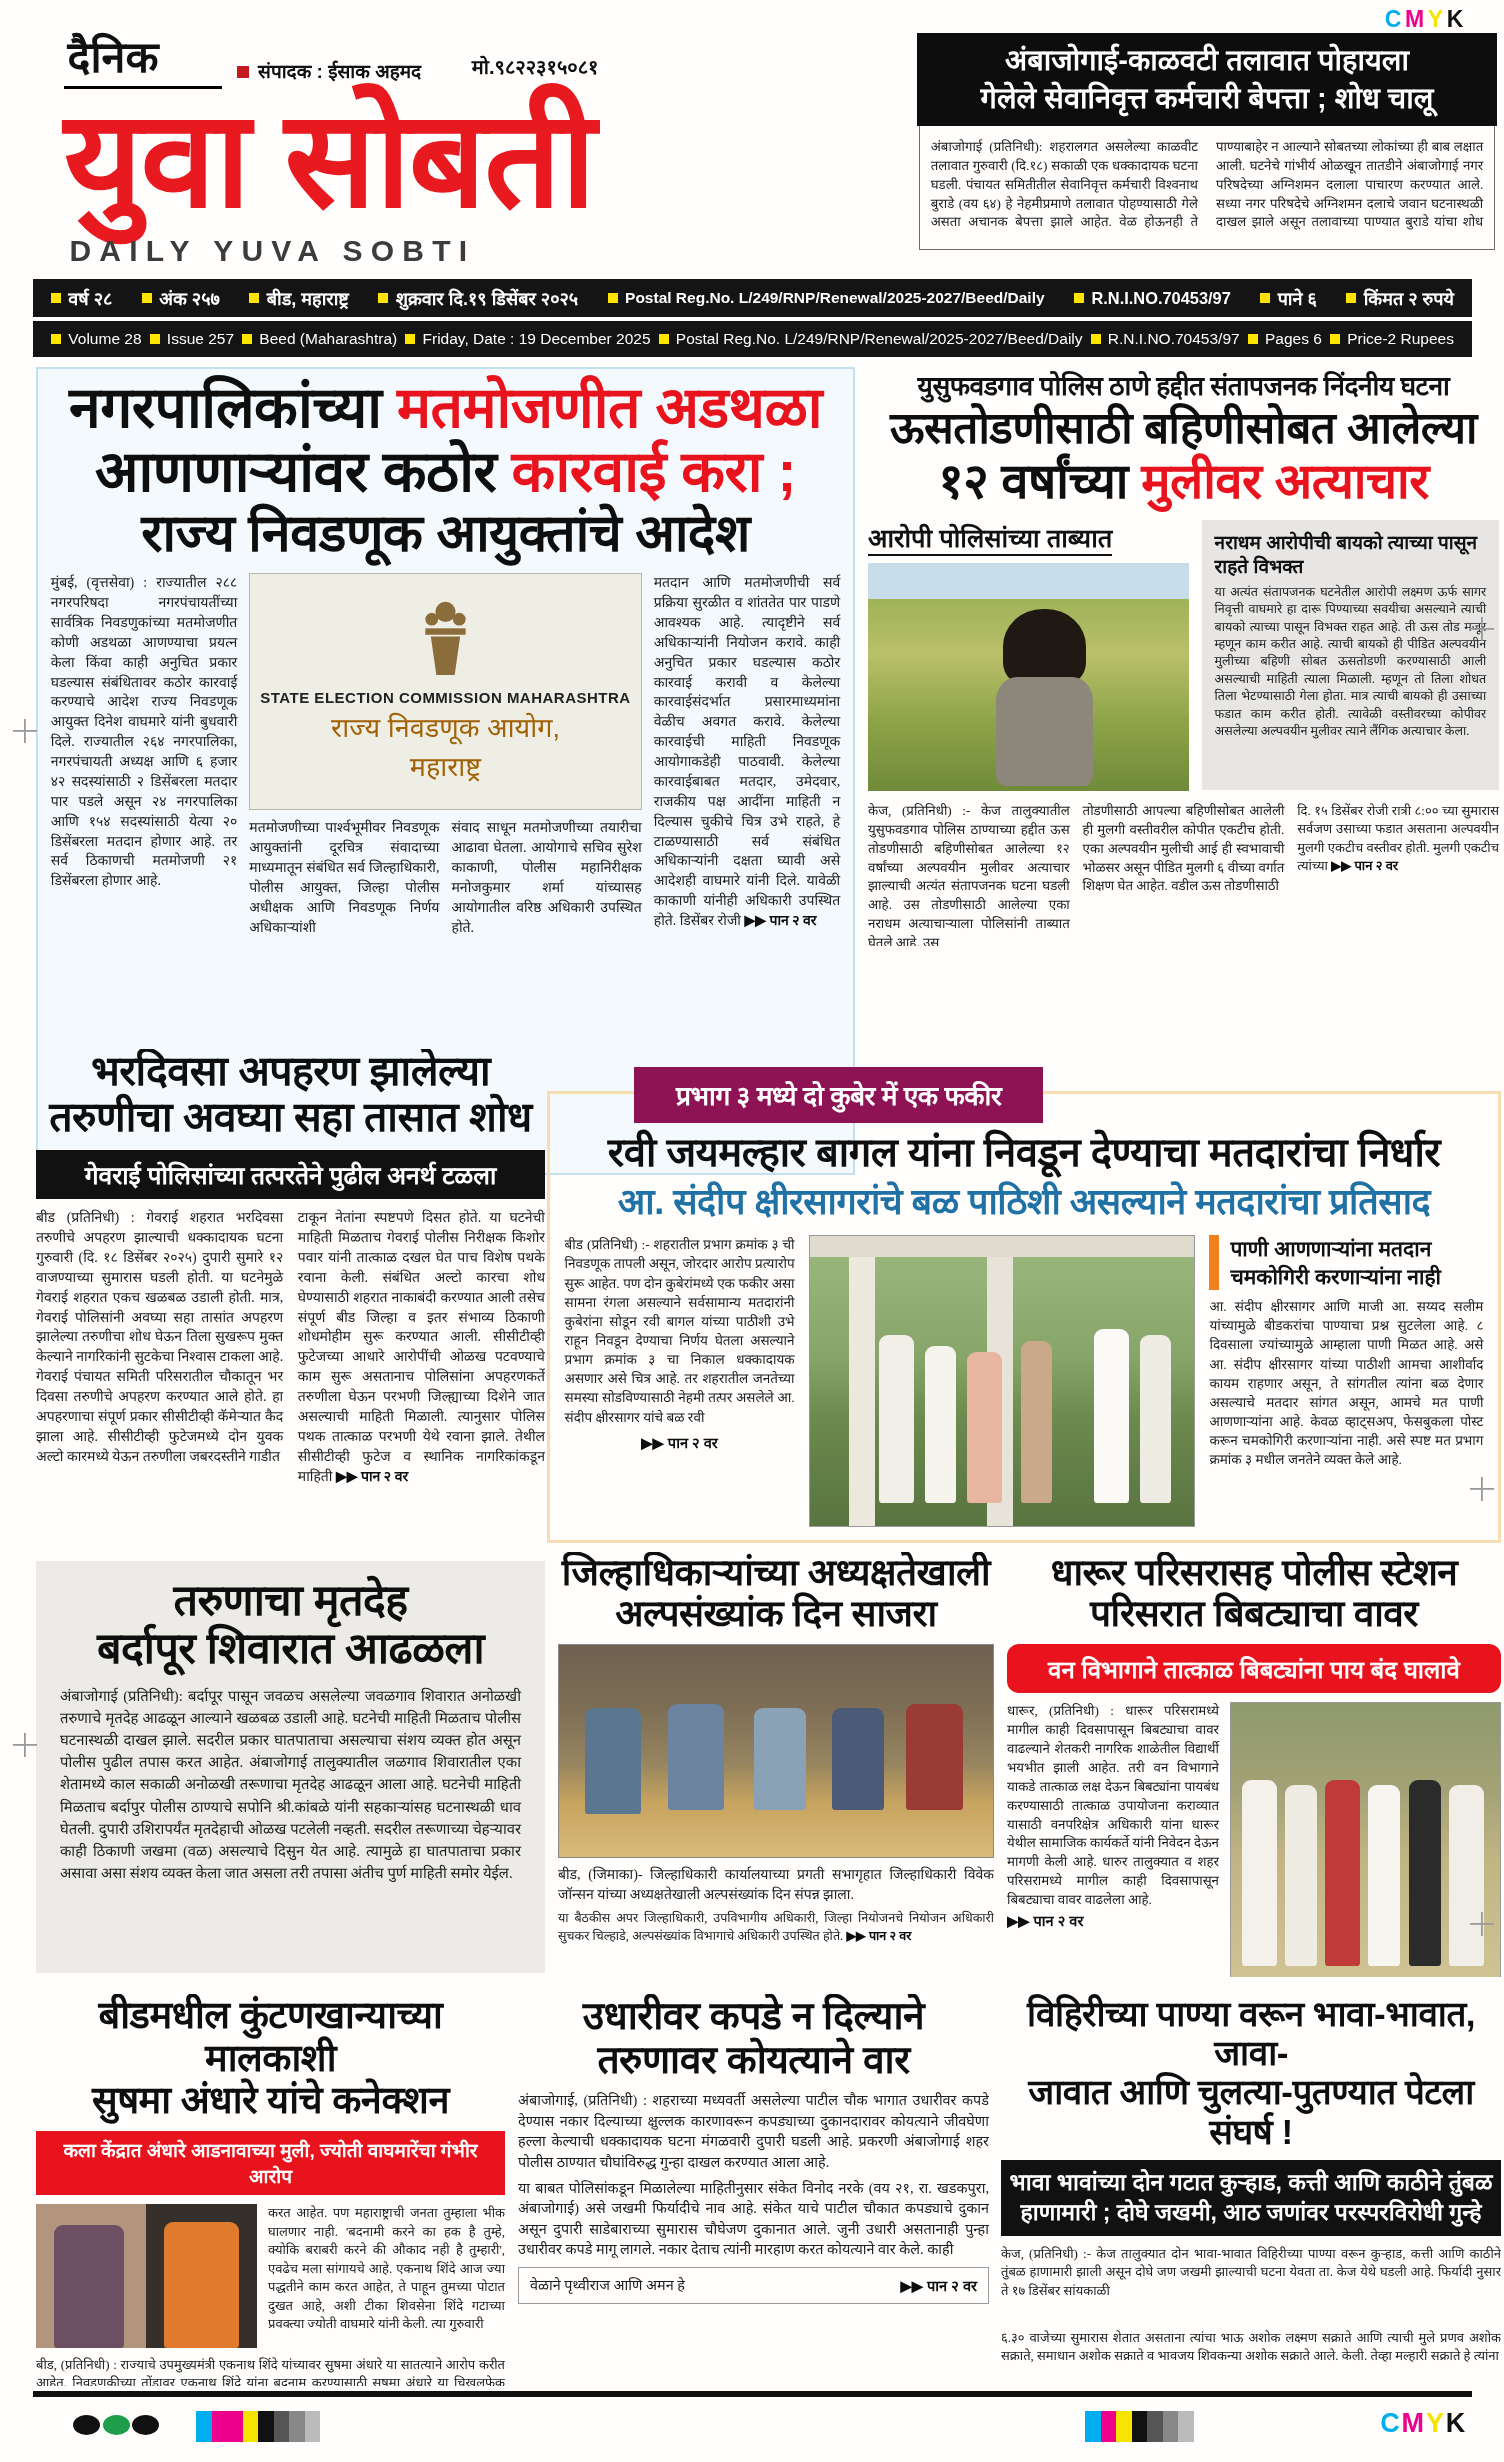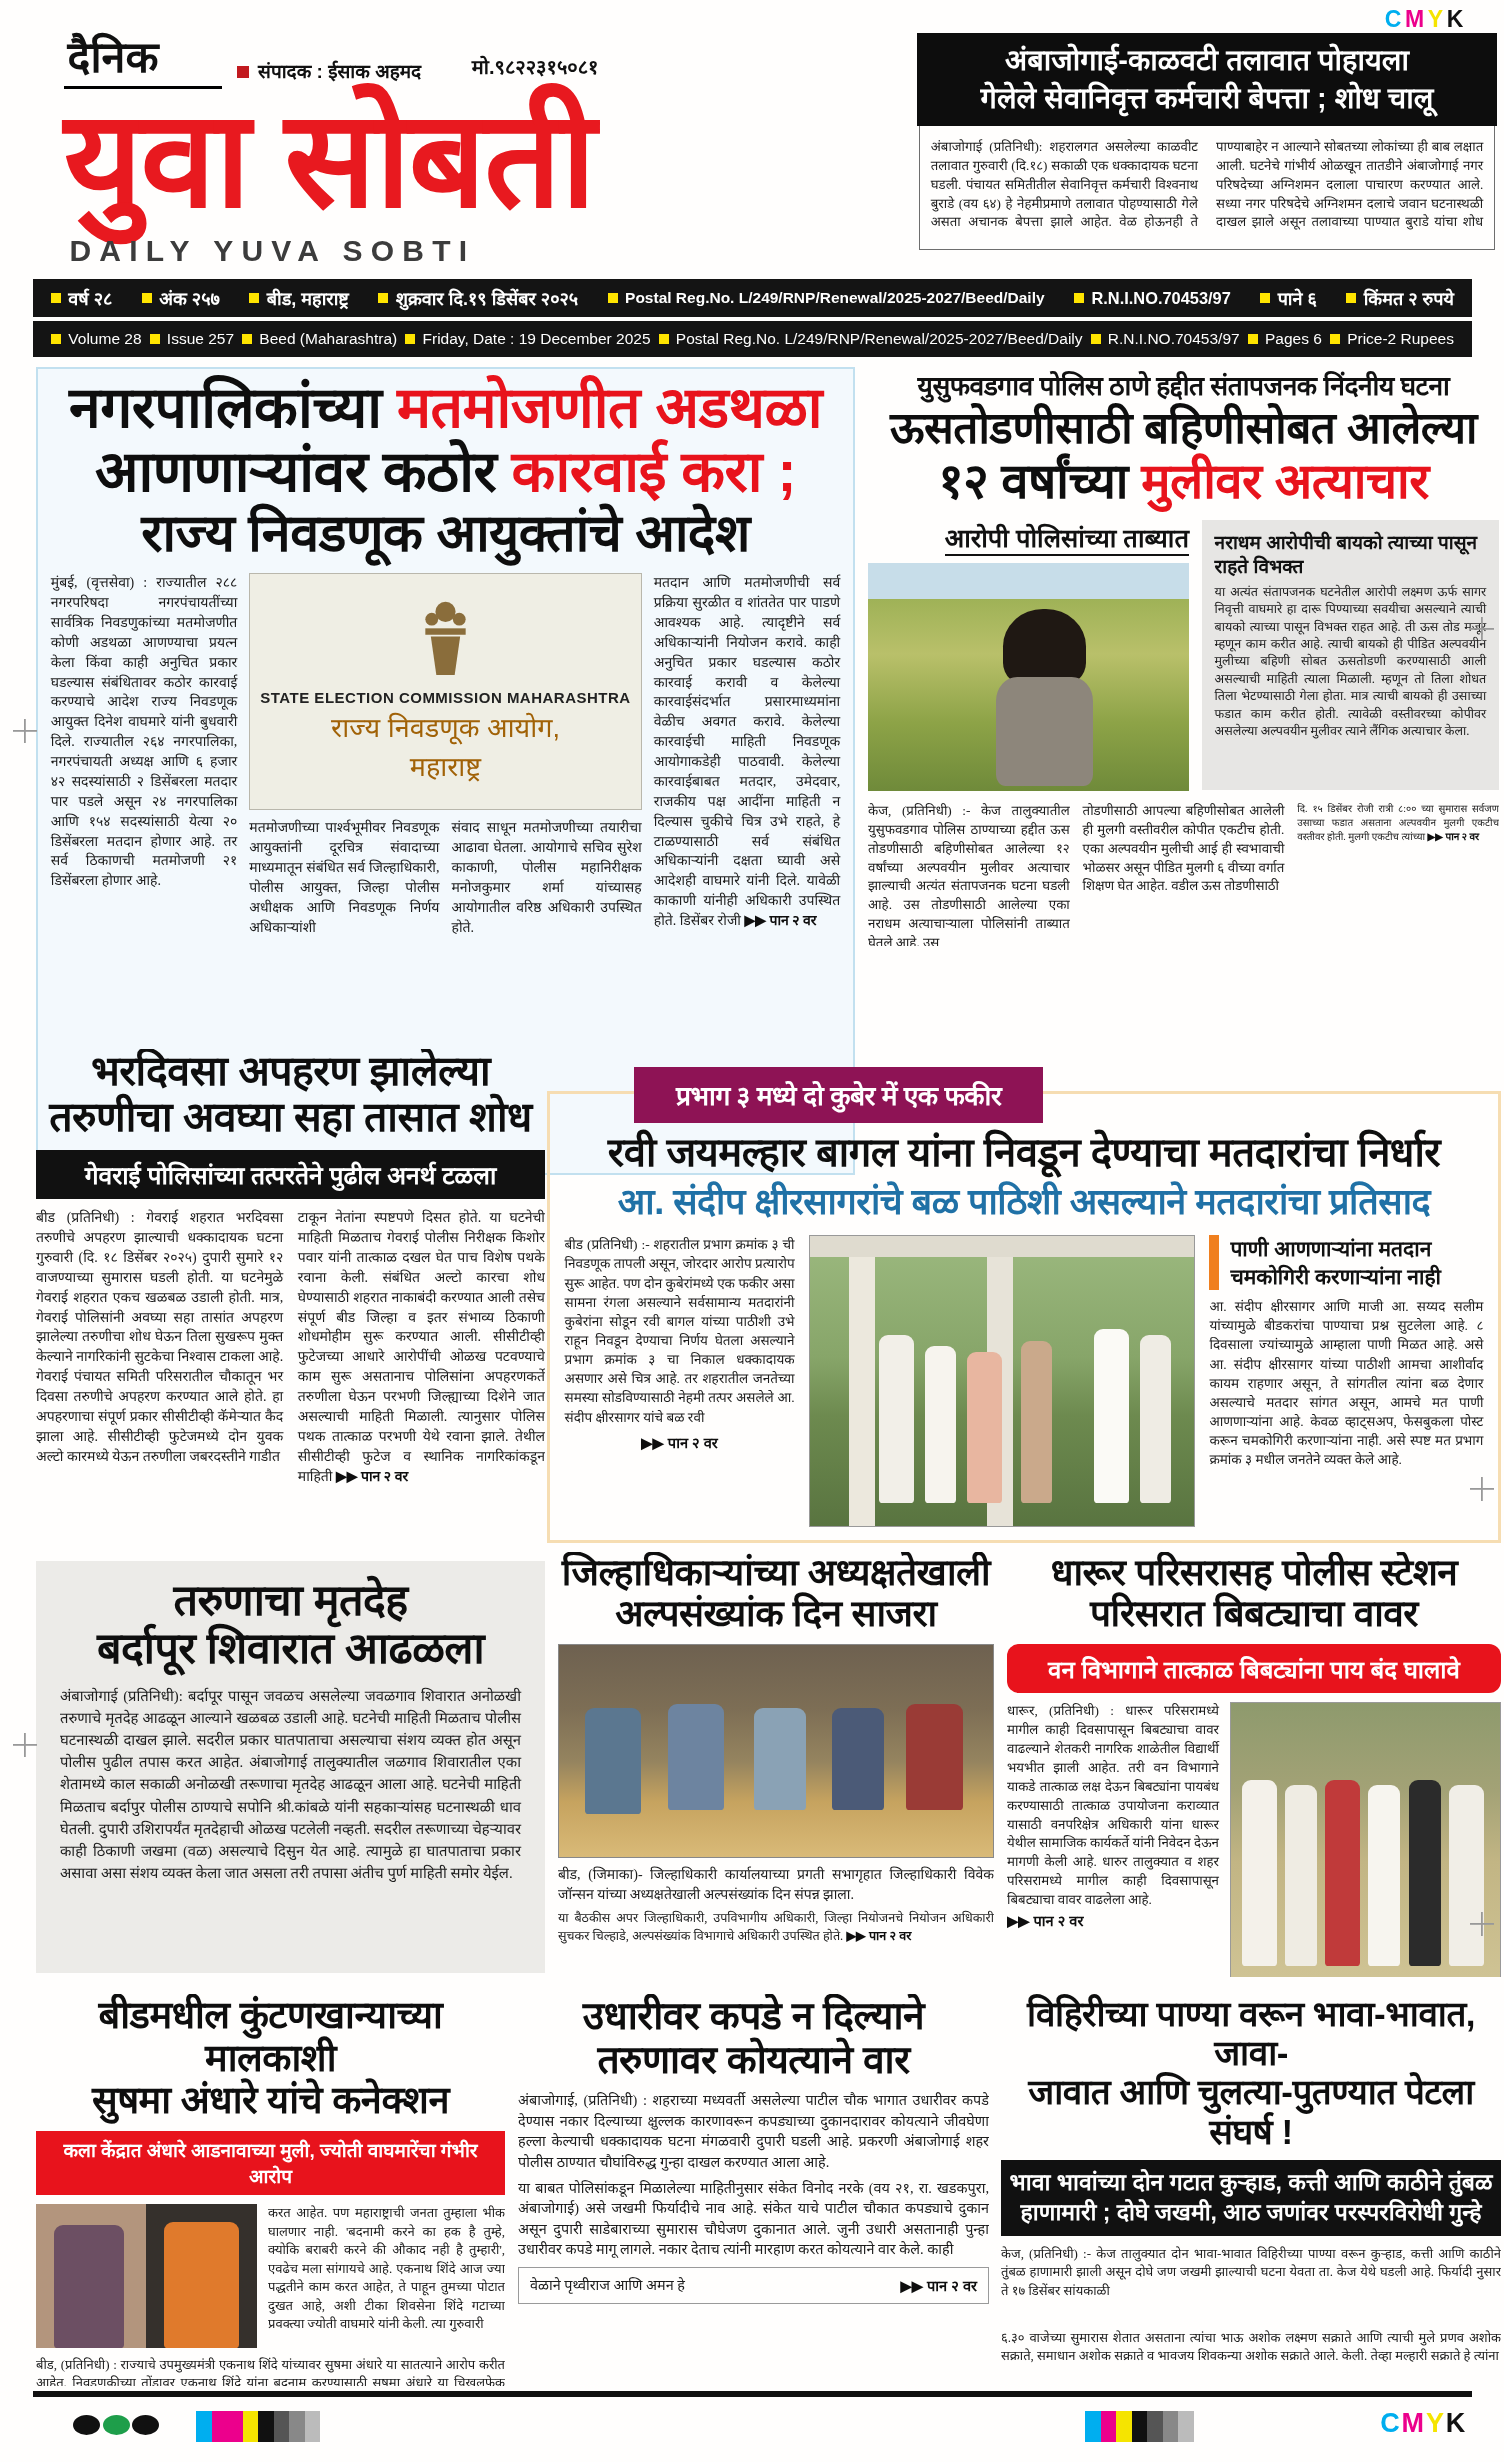--- a/index.html
+++ b/index.html
@@ -38,21 +38,21 @@
   .sec-img{grid-column:2/4;grid-row:1;height:235px;background:#efeee4;border:0.9px solid #b9b7ac;
            display:flex;flex-direction:column;align-items:center;justify-content:center;gap:1.8px;}
   .sec-en{font-size:15px;font-weight:700;color:#222;letter-spacing:0.5px;}
   .sec-mr{font-size:27px;font-weight:400;color:#a16207;}
   .gcol1{grid-column:1;grid-row:1/3;} .gcol2{grid-column:2;grid-row:2;} .gcol3{grid-column:3;grid-row:2;}
   .gcol4{grid-column:4;grid-row:1/3;}
   .main-art .bt{font-size:14px;}
   
   .kick{font-size:26.4px;font-weight:800;text-align:center;letter-spacing:-0.5px;}
   .as-h1{font-size:44px;} .as-h2{font-size:49px;margin-top:1.8px;}
-  .as-sub{font-size:25.5px;font-weight:800;text-align:right;}
+  .as-sub{font-size:25.5px;font-weight:800;text-align:left;}
   .as-sub span{border-bottom:2.7px solid #111;padding-bottom:1.8px;}
   .gray-box{background:#e7e6e4;padding:11px 12.8px;box-sizing:border-box;}
   .gray-box h4{margin:0 0 5.5px;font-size:19px;line-height:1.25;}
   .gray-box .bt{font-size:12.6px;line-height:1.38;}
   .photo{position:relative;overflow:hidden;}
   .fig{position:absolute;border-radius:9px 9px 3.6px 3.6px;}
   
   .blackbar{background:#111;color:#fff;font-size:24.6px;font-weight:800;text-align:center;padding:8.2px 3.6px;margin:9px 0;}
   .redbar{background:#e8131c;color:#fff;font-size:24.6px;font-weight:800;text-align:center;padding:8.2px 3.6px;margin:9px 0;}
   .ward-box{border:3.6px solid #f6ddb2;box-sizing:border-box;}
@@ -205,21 +205,21 @@
         </div>
       </div>
       <div class="gray-box" style="flex:1;height:270px;">
         <h4>नराधम आरोपीची बायको त्याच्या पासून राहते विभक्त</h4>
         <div class="bt">या अत्यंत संतापजनक घटनेतील आरोपी लक्ष्मण ऊर्फ सागर निवृत्ती वाघमारे हा दारू पिण्याच्या सवयीचा असल्याने त्याची बायको त्याच्या पासून विभक्त राहत आहे. ती ऊस तोड मजूर म्हणून काम करीत आहे. त्याची बायको ही पीडित अल्पवयीन मुलीच्या बहिणी सोबत ऊसतोडणी करण्यासाठी आली असल्याची माहिती त्याला मिळाली. म्हणून तो तिला शोधत तिला भेटण्यासाठी गेला होता. मात्र त्याची बायको ही उसाच्या फडात काम करीत होती. त्यावेळी वस्तीवरच्या कोपीवर असलेल्या अल्पवयीन मुलीवर त्याने लैंगिक अत्याचार केला.</div>
       </div>
     </div>
     <div style="display:grid;grid-template-columns:1fr 1fr 1fr;gap:0 12.8px;margin-top:11px;height:144px;overflow:hidden;">
       <div class="bt" style="font-size:13.3px;">केज, (प्रतिनिधी) :- केज तालुक्यातील युसुफवडगाव पोलिस ठाण्याच्या हद्दीत ऊस तोडणीसाठी बहिणीसोबत आलेल्या १२ वर्षांच्या अल्पवयीन मुलीवर अत्याचार झाल्याची अत्यंत संतापजनक घटना घडली आहे. उस तोडणीसाठी आलेल्या एका नराधम अत्याचाऱ्याला पोलिसांनी ताब्यात घेतले आहे. उस</div>
       <div class="bt" style="font-size:13.3px;">तोडणीसाठी आपल्या बहिणीसोबत आलेली ही मुलगी वस्तीवरील कोपीत एकटीच होती. एका अल्पवयीन मुलीची आई ही स्वभावाची भोळसर असून पीडित मुलगी ६ वीच्या वर्गात शिक्षण घेत आहेत. वडील ऊस तोडणीसाठी</div>
-      <div class="bt" style="font-size:10px;"><span>दि. १५ डिसेंबर रोजी रात्री ८:०० च्या सुमारास सर्वजण उसाच्या फडात असताना अल्पवयीन मुलगी एकटीच वस्तीवर होती. मुलगी एकटीच त्यांच्या</span> <span class="cont">▶▶ पान २ वर</span></div>
+      <div class="bt" style="font-size:13px;"><span>दि. १५ डिसेंबर रोजी रात्री ८:०० च्या सुमारास सर्वजण उसाच्या फडात असताना अल्पवयीन मुलगी एकटीच वस्तीवर होती. मुलगी एकटीच त्यांच्या</span> <span class="cont">▶▶ पान २ वर</span></div>
     </div>
   </div>
 
   <div class="abs clip" style="left:36px;top:1049px;width:509px;height:492px;">
     <div class="hl" style="font-size:41px;">
       <div>भरदिवसा अपहरण झालेल्या</div>
         <div>तरुणीचा अवघ्या सहा तासात शोध</div>
     </div>
     <div class="blackbar">गेवराई पोलिसांच्या तत्परतेने पुढील अनर्थ टळला</div>
     <div style="display:grid;grid-template-columns:1fr 1fr;gap:0 14.6px;height:301px;overflow:hidden;">

